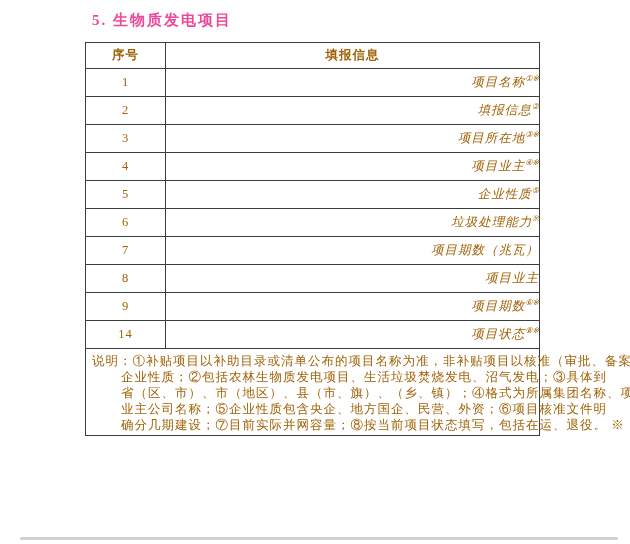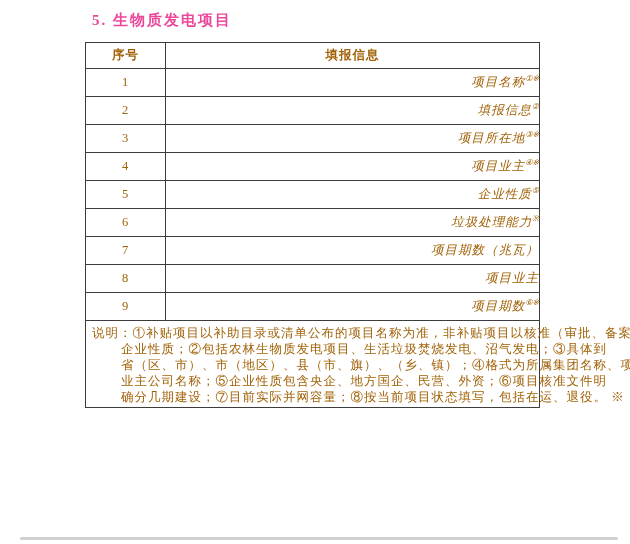--- a/index.html
+++ b/index.html
@@ -126,20 +126,24 @@
           <td class="label"><span>项目期数（兆瓦）</span></td>
         </tr>
         <tr>
           <td class="num">8</td>
           <td class="label"><span>项目业主</span></td>
         </tr>
         <tr>
           <td class="num">9</td>
           <td class="label"><span>项目期数</span><sup>⑥※</sup></td>
         </tr>
+        <tr>
+          <td class="num">14</td>
+          <td class="label"><span>项目状态</span><sup>⑧※</sup></td>
+        </tr>
       </tbody>
     <tfoot>
       <tr>
         <td class="notes" colspan="2">
             <div class="note-line first"><span class="notes-label">说明：</span>①补贴项目以补助目录或清单公布的项目名称为准，非补贴项目以核准（审批、备案）</div>
             <div class="note-line">企业性质；②包括农林生物质发电项目、生活垃圾焚烧发电、沼气发电；③具体到</div>
             <div class="note-line">省（区、市）、市（地区）、县（市、旗）、（乡、镇）；④格式为所属集团名称、项目</div>
             <div class="note-line">业主公司名称；⑤企业性质包含央企、地方国企、民营、外资；⑥项目核准文件明</div>
             <div class="note-line">确分几期建设；⑦目前实际并网容量；⑧按当前项目状态填写，包括在运、退役。 ※</div>
           </td>

